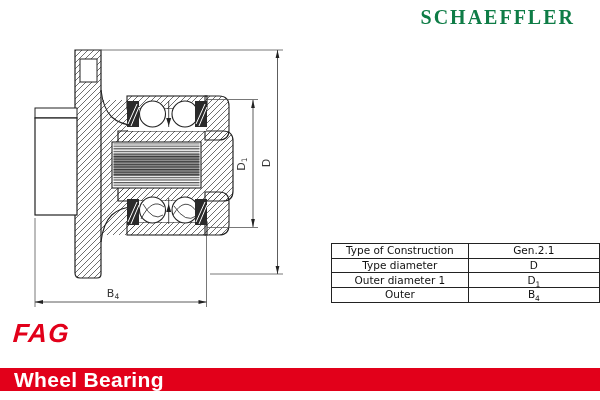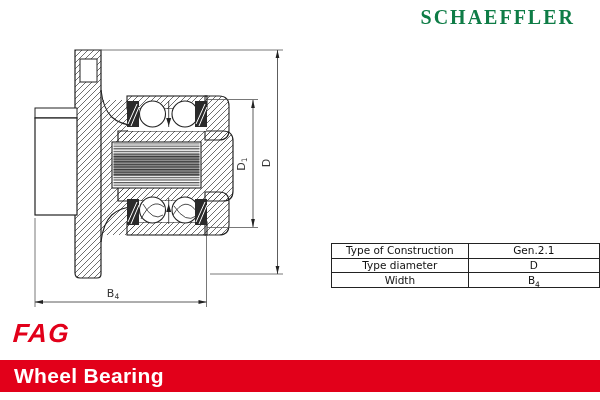--- a/index.html
+++ b/index.html
@@ -18,21 +18,21 @@
         text-align:center;vertical-align:middle;line-height:13px;white-space:nowrap;}
   #spec-table{border:1.5px solid #222;padding-left:44px;}
   td.col-label{width:132px;}
   td.col-value{width:127px;margin-top:42px;}
   sub{font-size:7.5px;line-height:0;}
   
   #fag-logo{position:absolute;left:13px;top:318px;color:var(--fag-red,#e2001a);
         font-weight:800;font-style:italic;font-size:26px;letter-spacing:1px;
         transform:skewX(-4deg);}
   
-  #title-bar{position:absolute;left:0;top:360px;width:600px;height:32px;
+  #title-bar{position:absolute;left:0;top:368px;width:600px;height:23px;
         background:var(--fag-red,#e2001a);display:flex;align-items:center;}
   #title-bar .title{color:#fff;font-weight:bold;font-size:21px;margin-left:14px;
         letter-spacing:0.3px;}
 </style>
 </head>
 <body>
 
 <div id="page">
 
   <div id="schaeffler-logo">SCHAEFFLER</div>
@@ -135,21 +135,25 @@
     <tbody>
       <tr>
         <td class="col-label">Type of Construction</td>
         <td class="col-value"><span>Gen.2.1</span><sub></sub></td>
       </tr>
       <tr>
         <td class="col-label">Type diameter</td>
         <td class="col-value"><span>D</span><sub></sub></td>
       </tr>
       <tr>
-        <td class="col-label">Width</td>
+        <td class="col-label">Outer diameter 1</td>
+        <td class="col-value"><span>D</span><sub>1</sub></td>
+      </tr>
+      <tr>
+        <td class="col-label">Outer</td>
         <td class="col-value"><span>B</span><sub>4</sub></td>
       </tr>
     </tbody>
   </table>
 
   <div id="fag-logo">FAG</div>
 
   <div id="title-bar">
     <span class="title">Wheel Bearing</span>
   </div>

